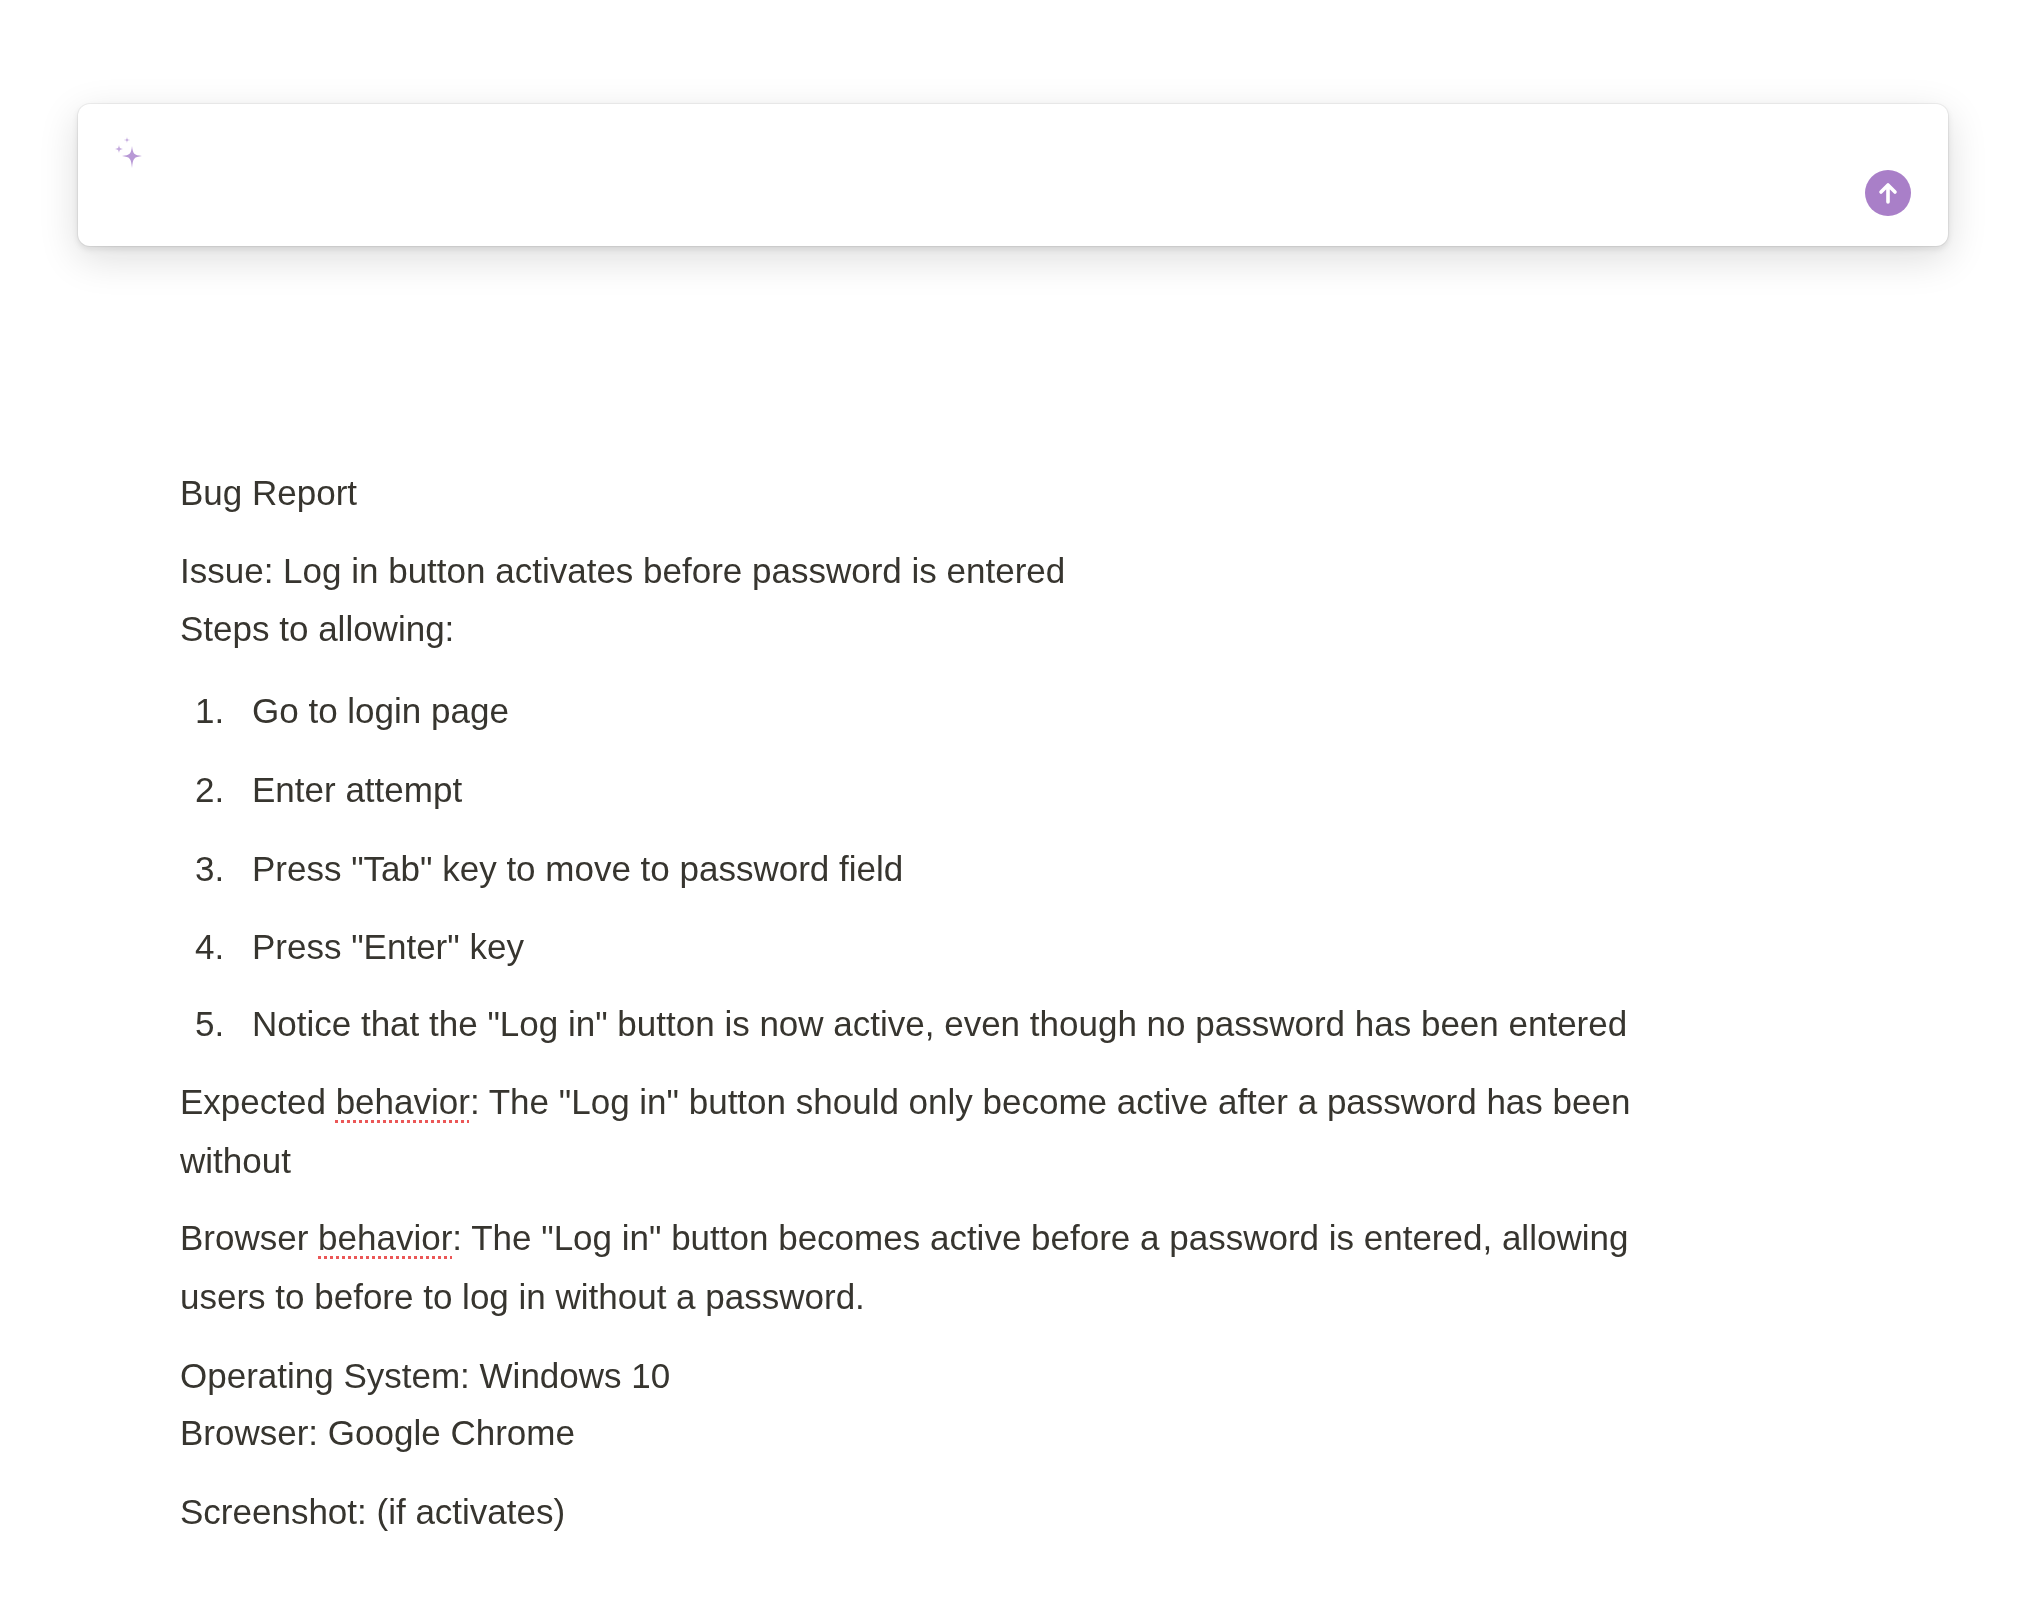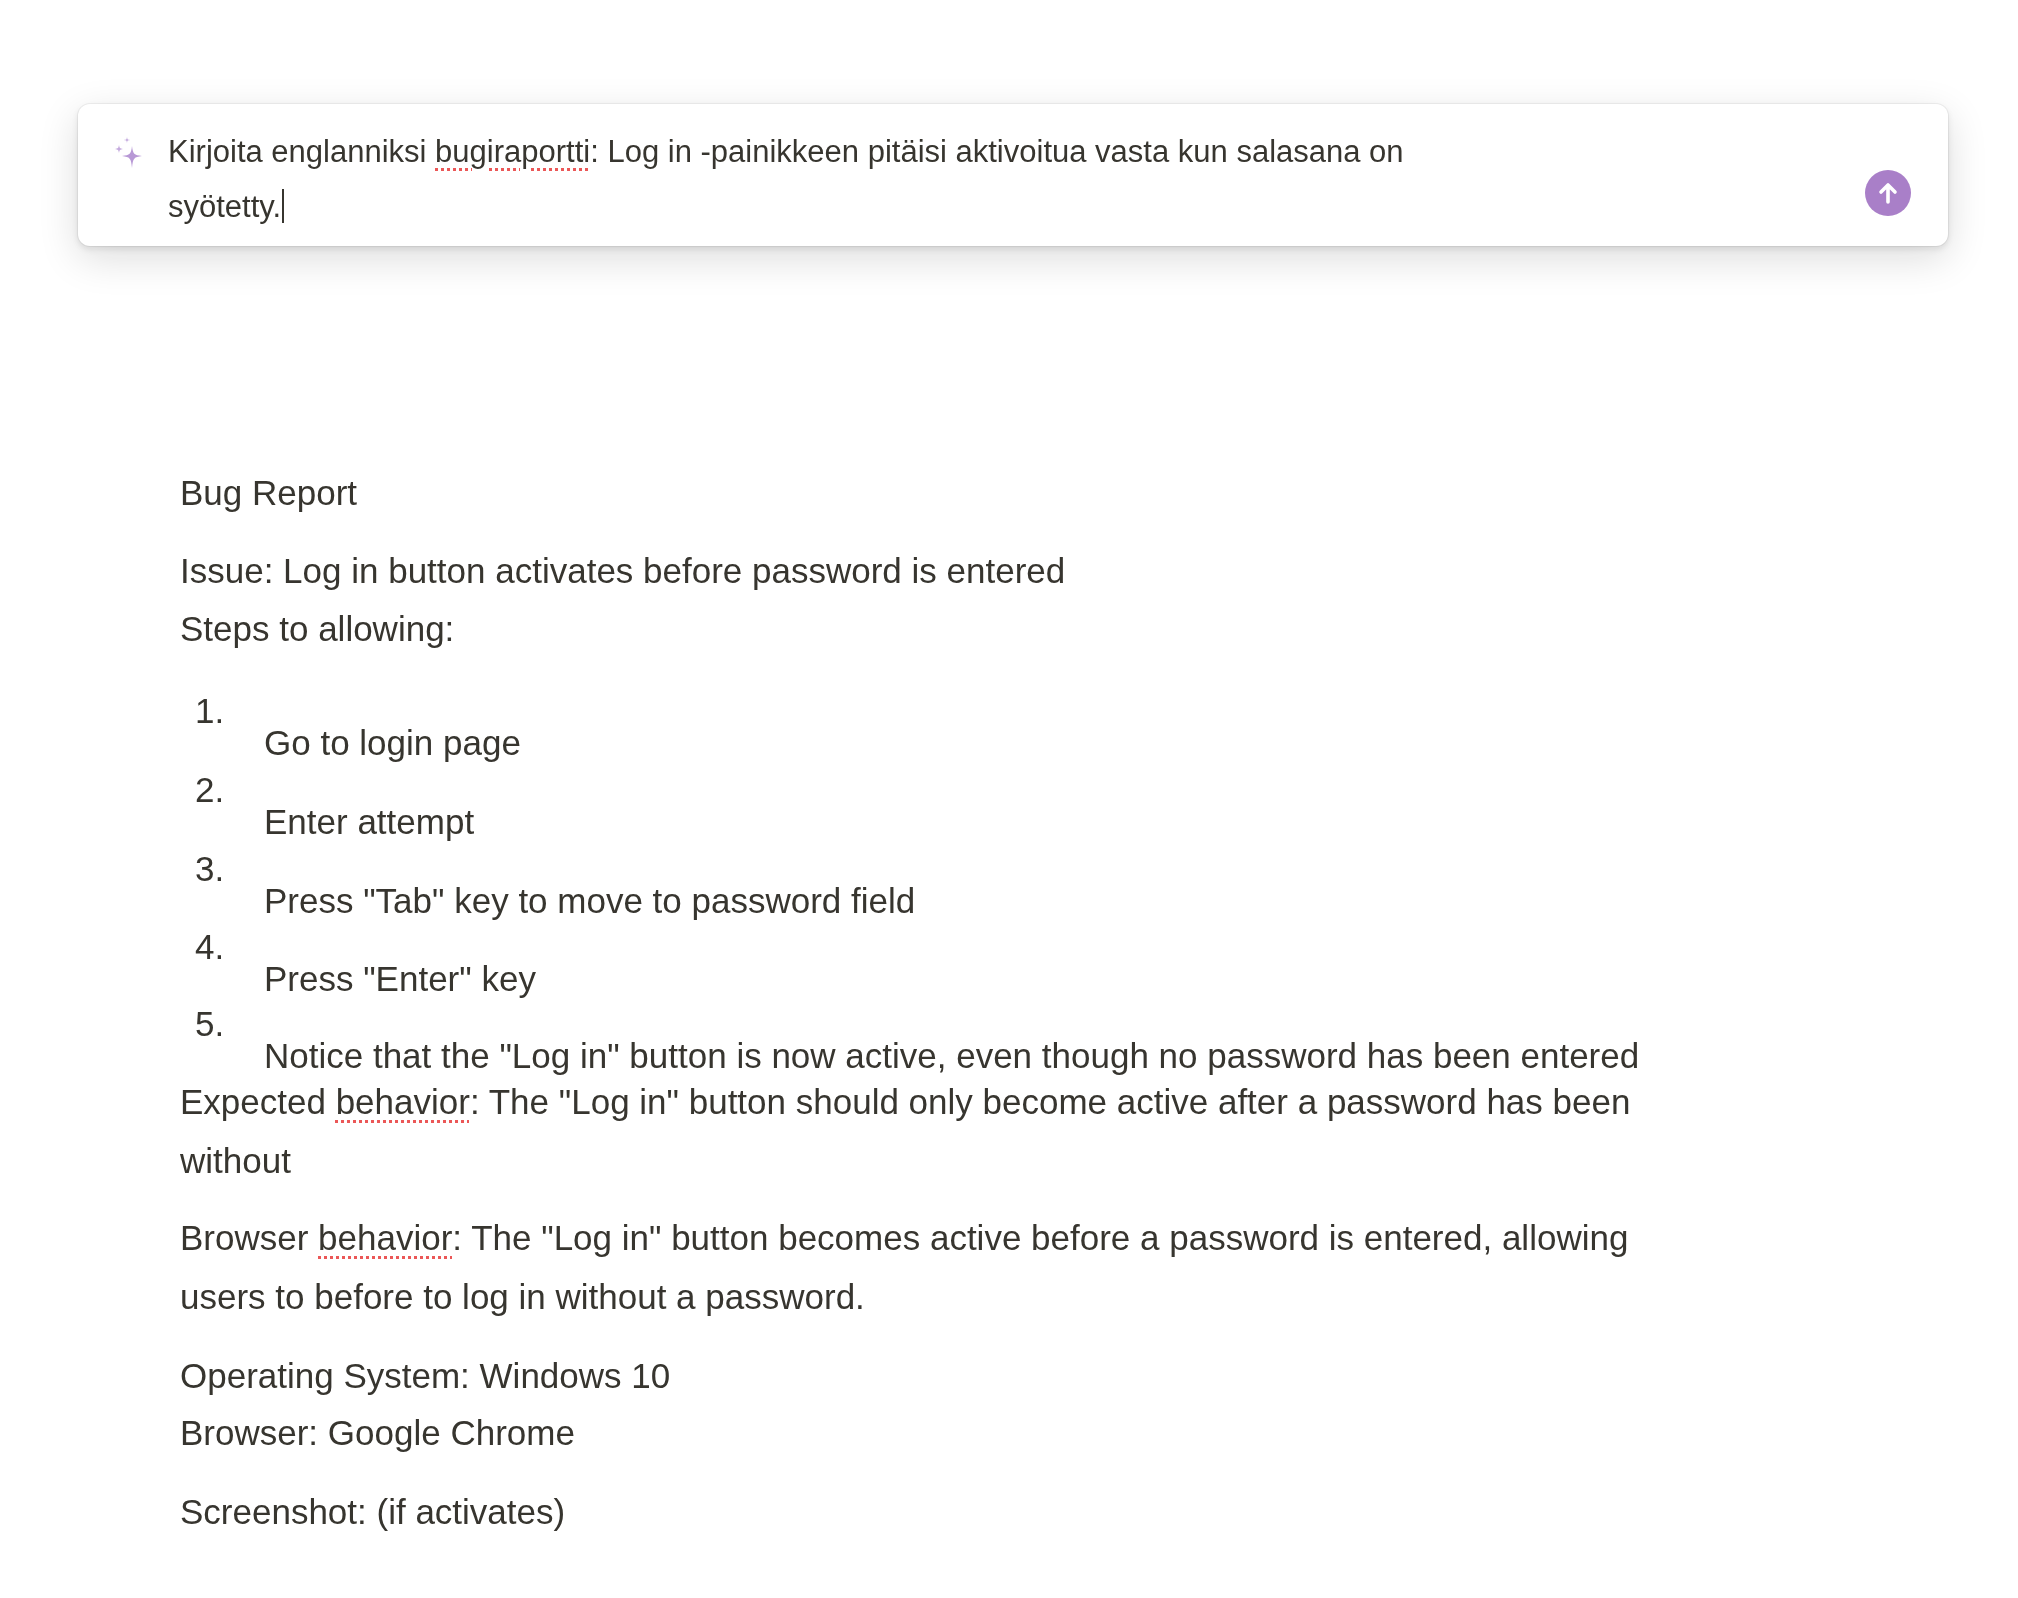--- a/index.html
+++ b/index.html
@@ -65,34 +65,33 @@
   .line {
     position: absolute; left: 0;
     white-space: nowrap;
     line-height: 44px; height: 44px;
   }
   .heading { font-weight: normal; }
   .num {
     position: absolute; left: 15px;
   }
   .item-text {
-    position: absolute; left: 84px; margin-top: 32px;
+    position: absolute; left: 72px;
   }
 </style>
 </head>
 <body>
 
 <div class="prompt-area">
   <div class="prompt-box">
     <svg class="sparkle" viewBox="0 0 40 40">
       <path d="M24 14 C25 22 26 23 34 24 C26 25 25 26 24 36 C23 26 22 25 14 24 C22 23 23 22 24 14 Z" fill="#b899d6"></path>
       <path d="M11 13 C11.5 16 12 16.5 15 17 C12 17.5 11.5 18 11 21 C10.5 18 10 17.5 7 17 C10 16.5 10.5 16 11 13 Z" fill="#c4aade"></path>
       <path d="M19 5 C19.4 7.5 19.5 7.6 22 8 C19.5 8.4 19.4 8.5 19 11 C18.6 8.5 18.5 8.4 16 8 C18.5 7.6 18.6 7.5 19 5 Z" fill="#c4aade"></path>
     </svg>
-    <div class="prompt-text"><span>Kirjoita englanniksi </span><span class="spell">bugiraportti</span><span>: Log in -painikkeen pitäisi aktivoitua vasta kun salasana on</span><br><span>syötetty.</span><span class="caret"></span></div>
     <div class="send-btn">
       <svg width="22" height="24" viewBox="0 0 22 24">
         <path d="M11 21 L11 5 M4 11 L11 4 L18 11" stroke="#ffffff" stroke-width="3.6" fill="none" stroke-linecap="round" stroke-linejoin="round"></path>
       </svg>
     </div>
   </div>
 </div>
 
 <div class="doc">
   <div class="line heading" style="top:471px">Bug Report</div>

